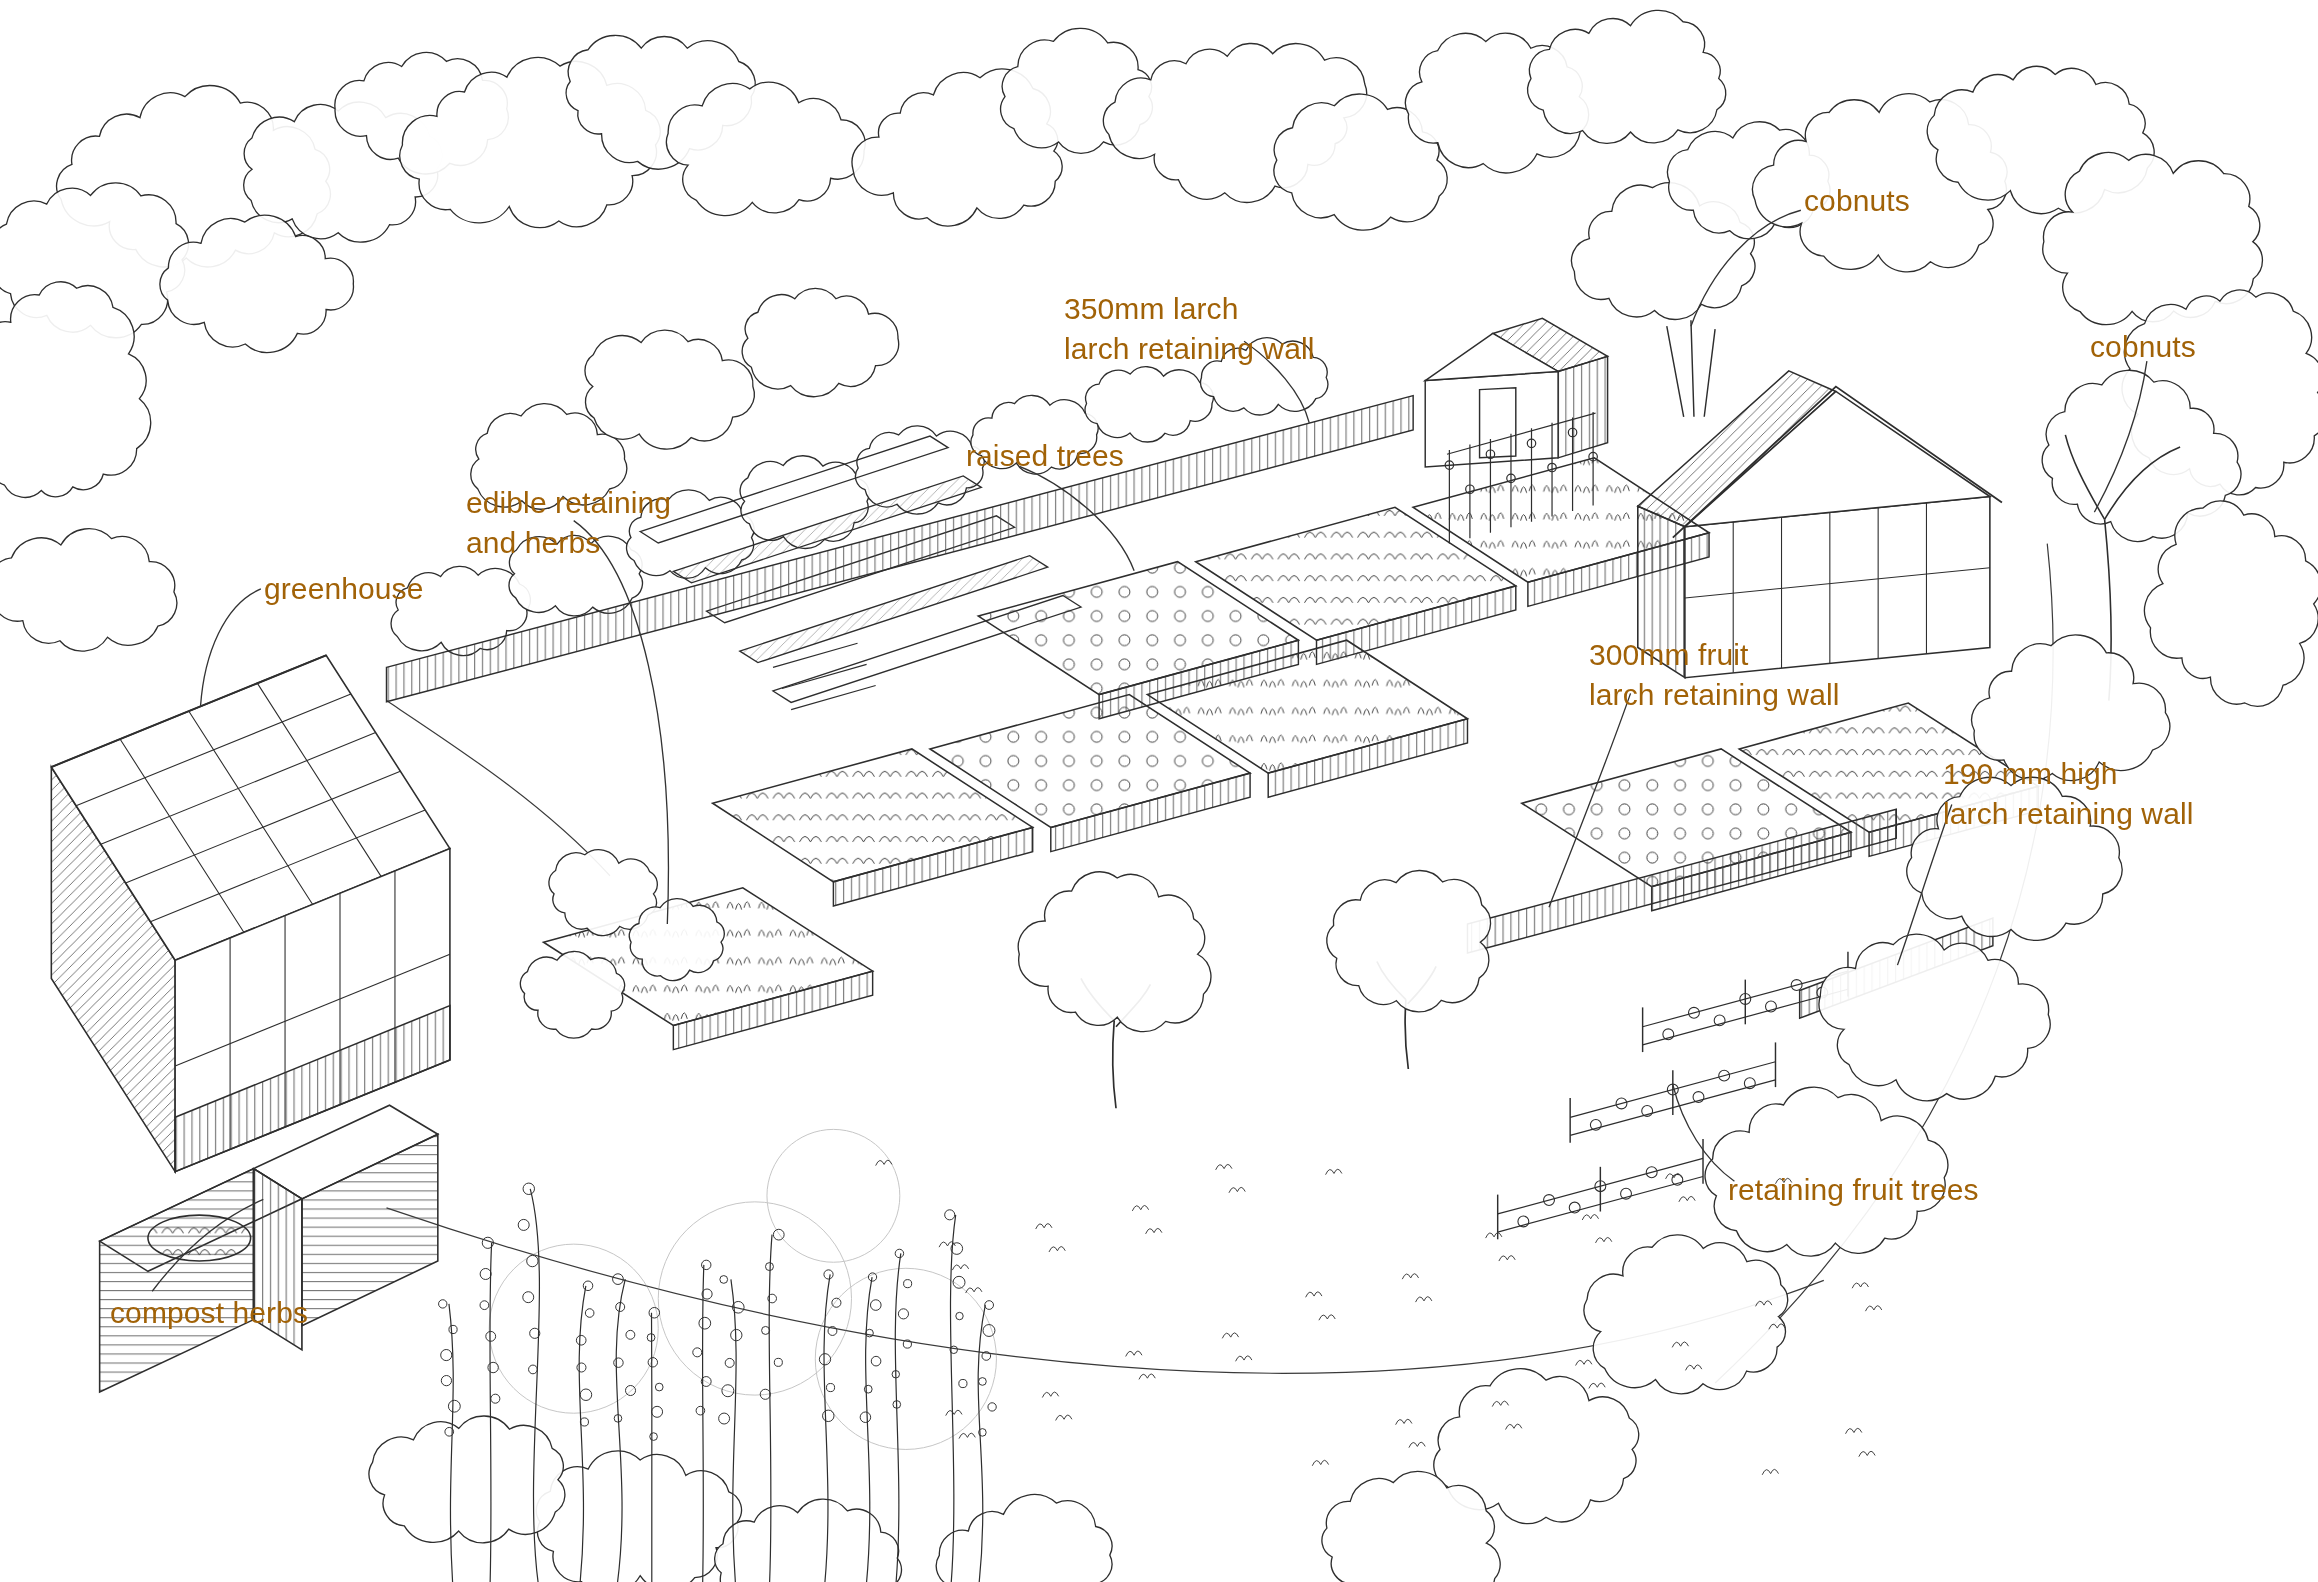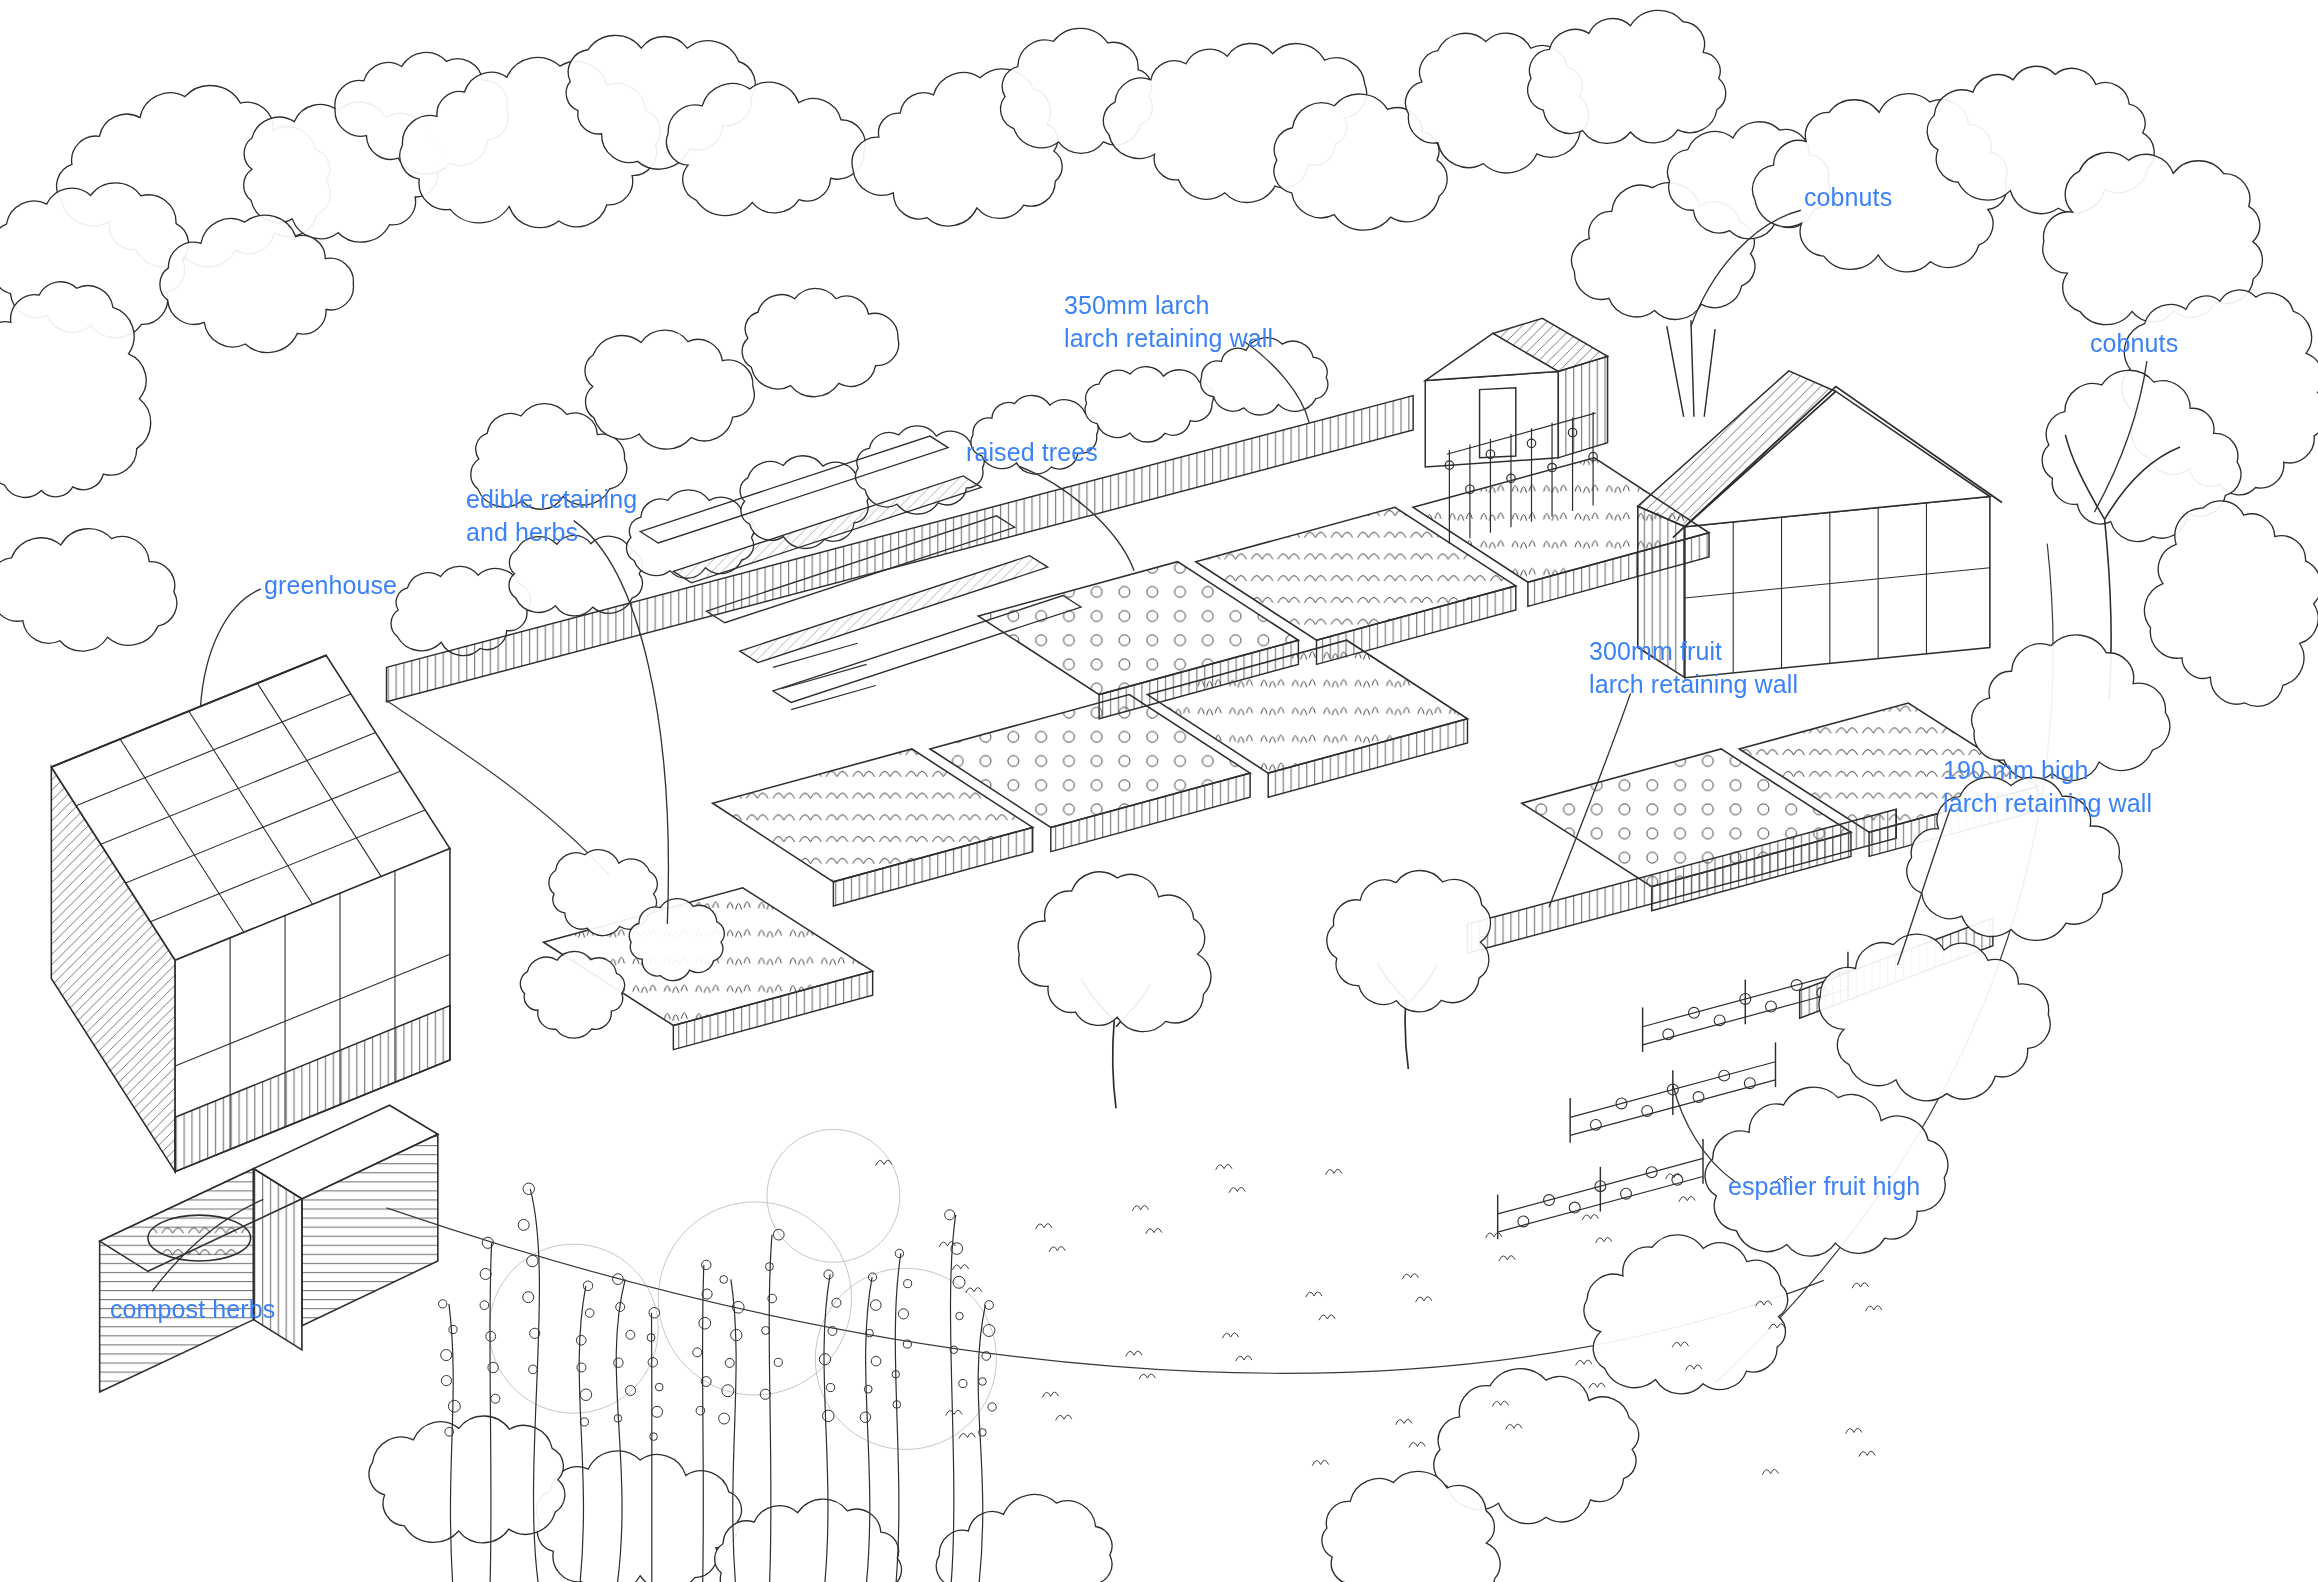--- a/index.html
+++ b/index.html
@@ -1,19 +1,19 @@
 <!DOCTYPE html>
 <html style="font-size:9.7px"><head>
 <meta charset="utf-8">
 <style>
   html,body{margin:0;padding:0;background:#ffffff;}
   .canvas{position:relative;width:2319px;height:1583px;background:#ffffff;overflow:hidden;
           font-family:"Liberation Sans",sans-serif;}
   #sketch{position:absolute;left:0;top:0;width:2319px;height:1583px;}
-  .label{position:absolute;color:#3b82f6;font-size:25px;line-height:1.32;
+  .label{position:absolute;color:#a16207;font-size:30px;line-height:1.32;
          letter-spacing:0.1px;white-space:nowrap;}
   .ln{display:block;}
 </style>
 </head>
 <body>
 
 <div class="canvas">
 
 <svg id="sketch" viewBox="0 0 3840 2621">
   <defs>
@@ -447,20 +447,20 @@
 </div>
 <div class="label" style="left:1589px;top:635px">
   <span class="ln">300mm fruit</span>
   <span class="ln">larch retaining wall</span>
 </div>
 <div class="label" style="left:1943px;top:754px">
   <span class="ln">190 mm high</span>
   <span class="ln">larch retaining wall</span>
 </div>
 <div class="label" style="left:1728px;top:1170px">
-  <span class="ln">espalier fruit high</span>
+  <span class="ln">retaining fruit trees</span>
 </div>
 <div class="label" style="left:110px;top:1293px">
   <span class="ln">compost herbs</span>
 </div>
 
 </div>
 
 
 </body></html>

